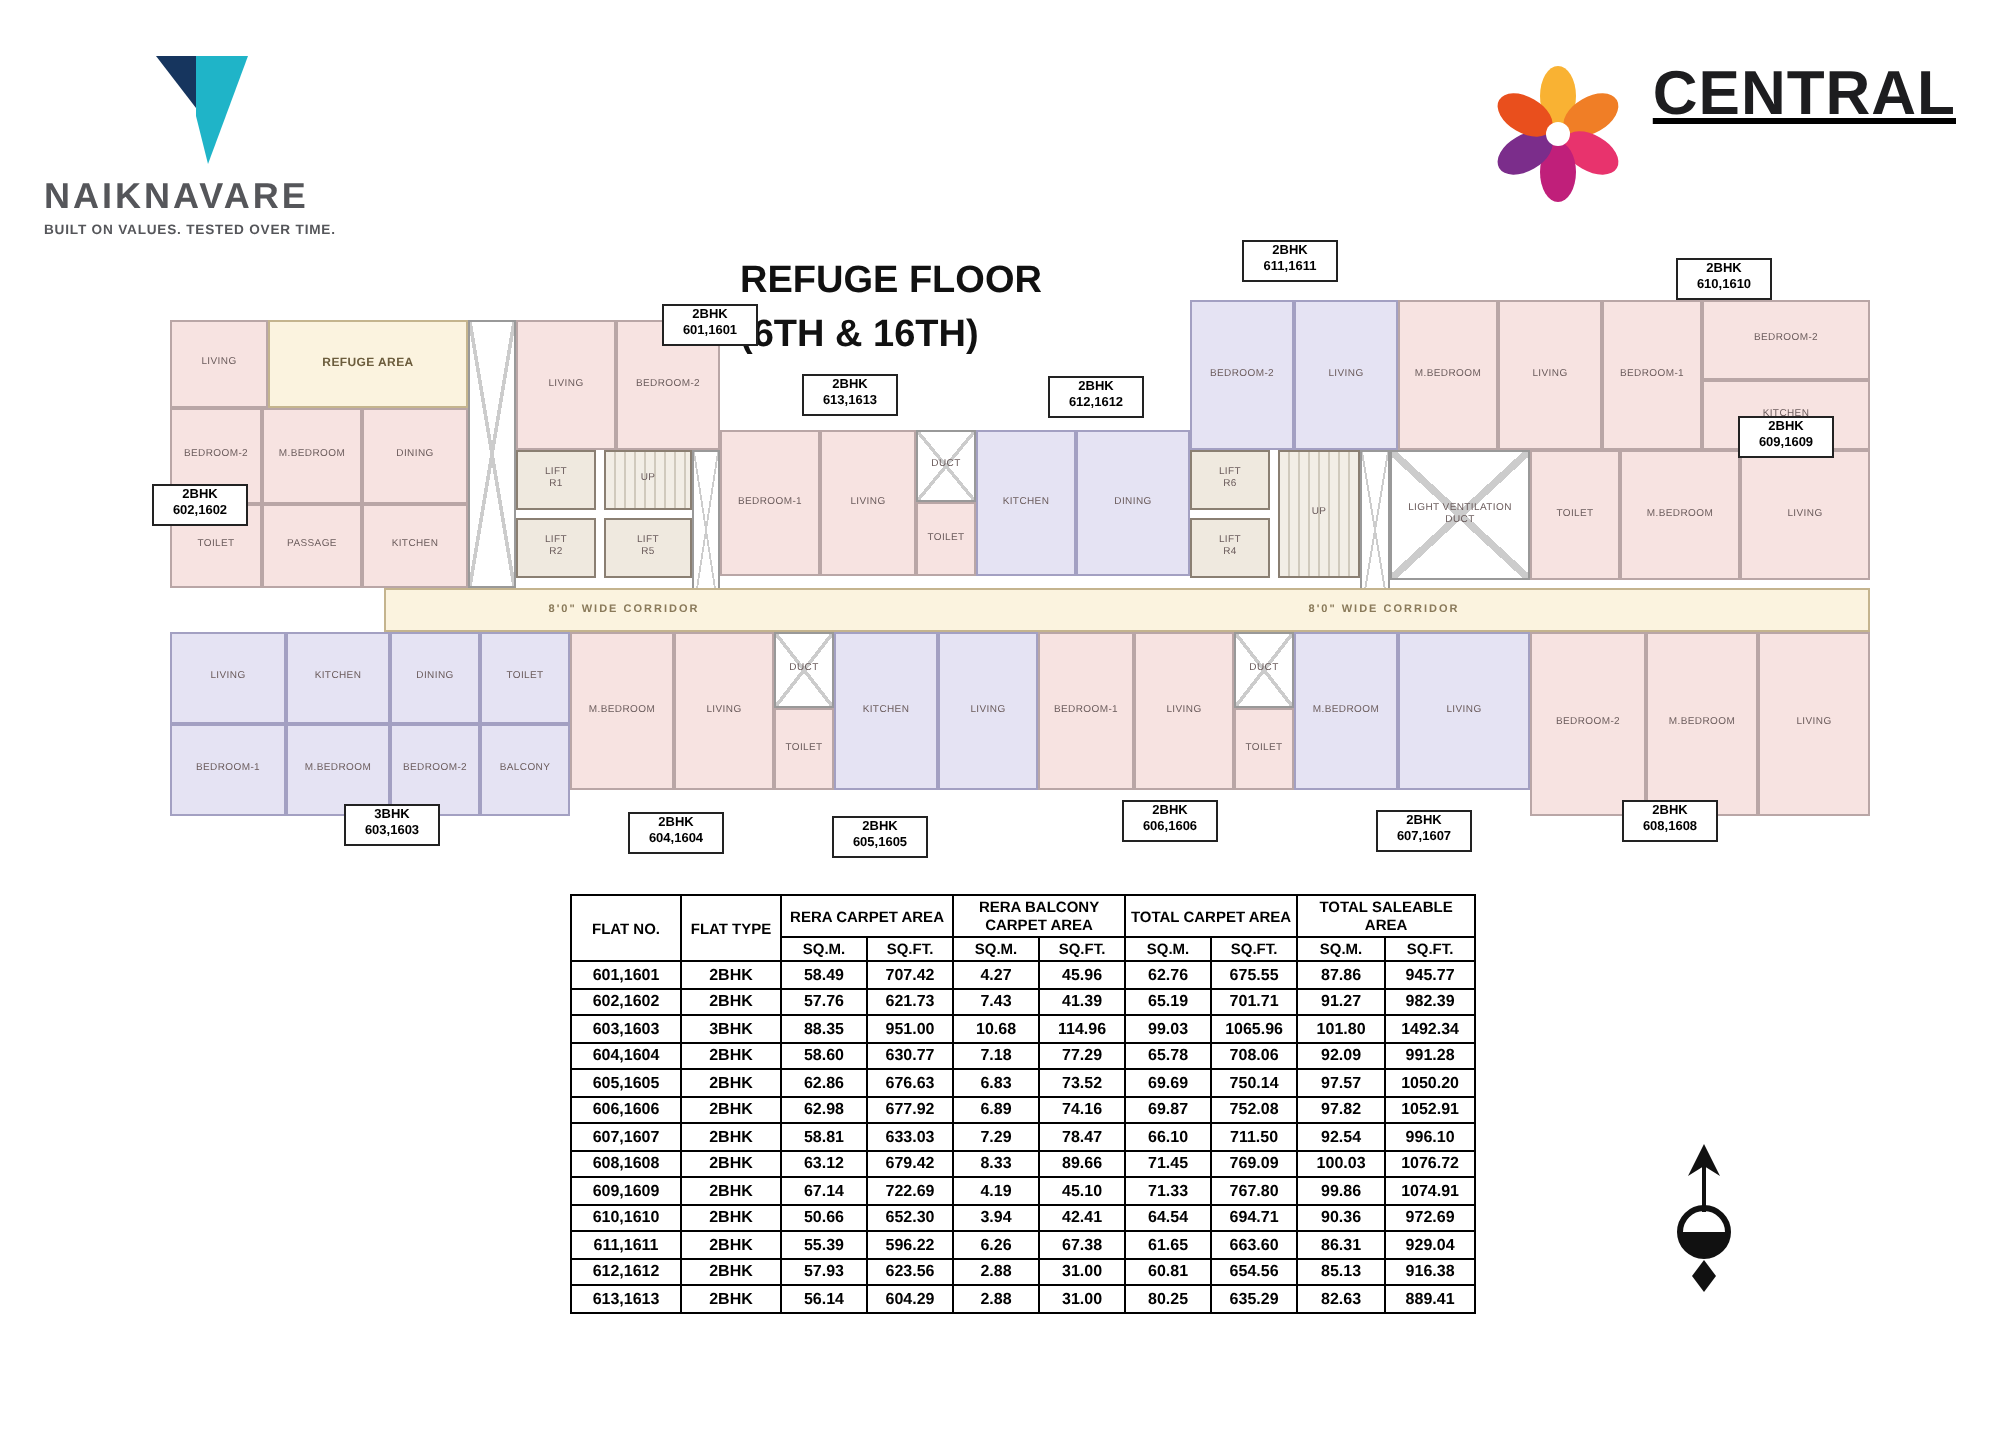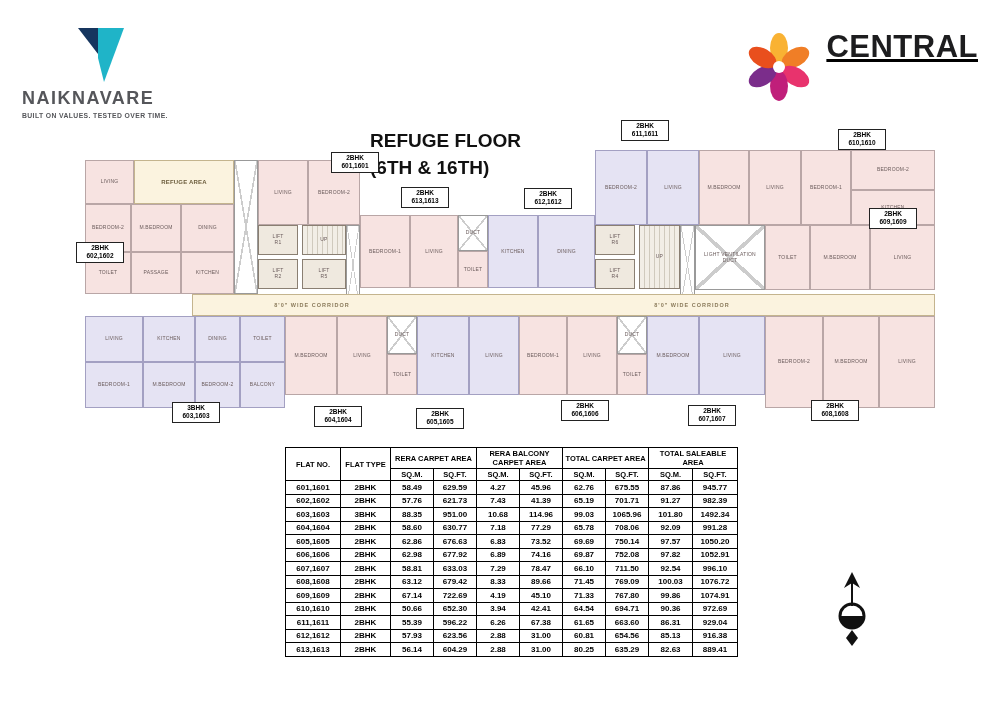--- a/index.html
+++ b/index.html
@@ -352,21 +352,21 @@
         <th>SQ.FT.</th>
         <th>SQ.M.</th>
         <th>SQ.FT.</th>
       </tr>
     </thead>
     <tbody>
         <tr>
           <td>601,1601</td>
           <td>2BHK</td>
           <td>58.49</td>
-          <td>629.59</td>
+          <td>707.42</td>
           <td>4.27</td>
           <td>45.96</td>
           <td>62.76</td>
           <td>675.55</td>
           <td>87.86</td>
           <td>945.77</td>
         </tr>
         <tr>
           <td>602,1602</td>
           <td>2BHK</td>

